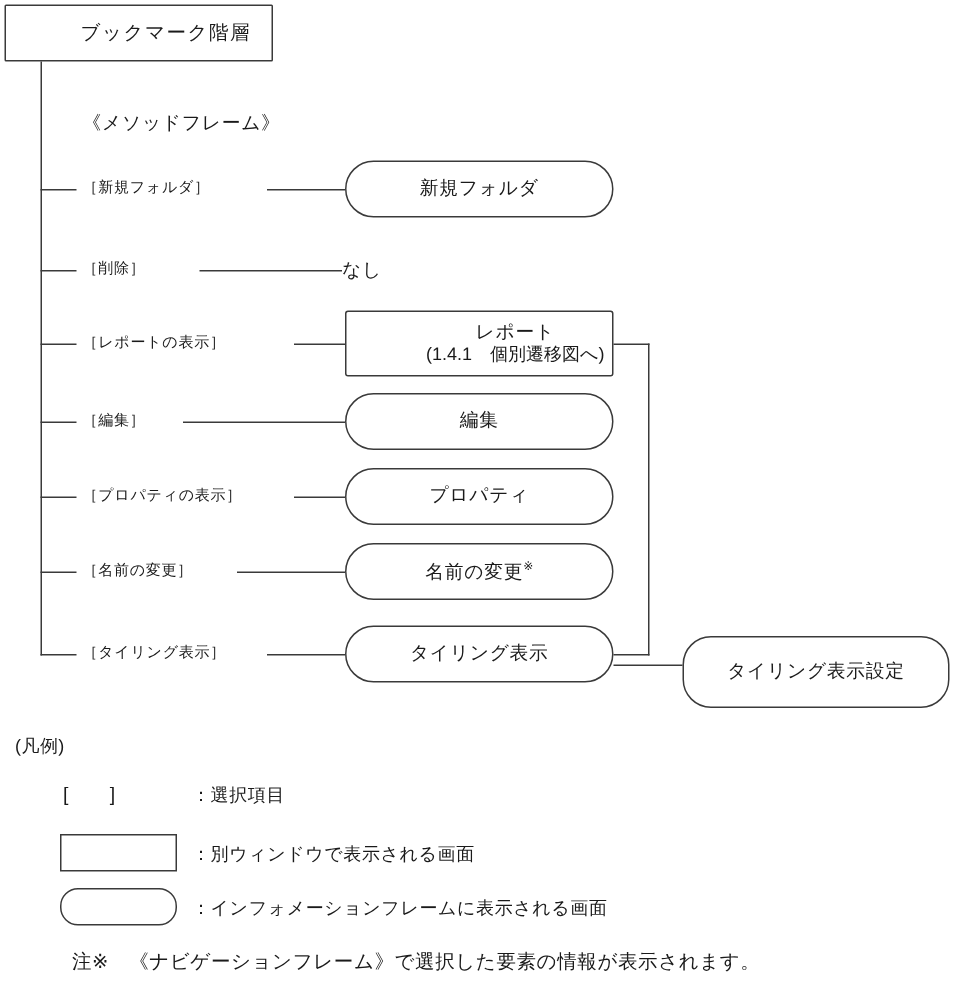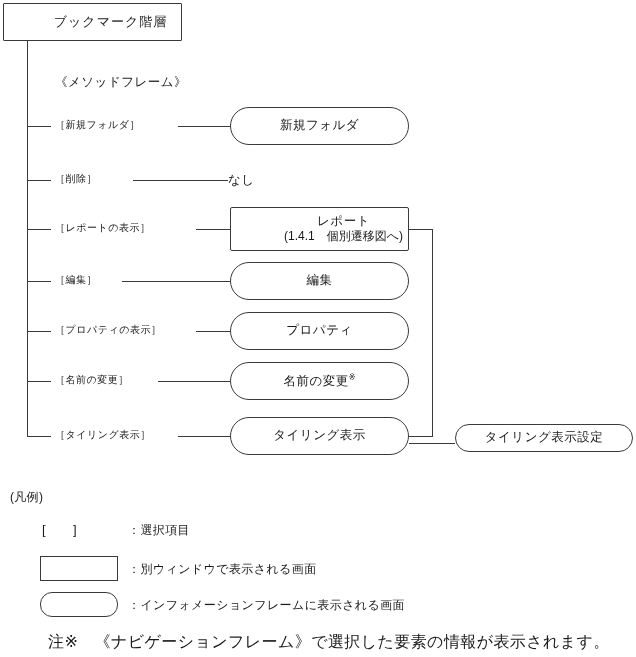--- a/index.html
+++ b/index.html
@@ -35,21 +35,21 @@
   .txt.lbl{font-size:10px;}
   .sup{font-size:8px;vertical-align:super;letter-spacing:0;}
 
   
   .legend-title{position:absolute;font-size:12px;letter-spacing:0.3px;}
   .legend-row-text{position:absolute;font-size:12px;letter-spacing:0.4px;white-space:nowrap;}
   .legend-shape{position:absolute;box-sizing:border-box;border:1px solid #3a3a3a;background:#fff;}
   .legend-shape.rect{border-radius:0;}
   .legend-shape.round{border-radius:12px;}
   .legend-bracket{position:absolute;font-size:13px;letter-spacing:0.5px;white-space:pre;}
-  .note{position:absolute;font-size:16px;letter-spacing:0.4px;white-space:pre;}
+  .note{position:absolute;font-size:13px;letter-spacing:0.4px;white-space:pre;}
 </style>
 </head>
 <body>
 
 <div class="diagram">
 
   <div class="box rect title-box" style="left:3px;top:3px;width:179px;height:38px;padding-left:36px;">
     <span>ブックマーク階層</span>
   </div>
 
@@ -103,21 +103,21 @@
   <div class="ln lh" style="left:178px;top:436px;width:52px;height:1px;"></div>
   <div class="box round node-box" style="left:230px;top:417px;width:179px;height:38px;align-items:center;">
     <span>タイリング表示</span>
   </div>
 
   <div class="ln lh" style="left:409px;top:229px;width:24px;height:1px;"></div>
   <div class="ln lv" style="left:432px;top:229px;width:1px;height:208px;"></div>
   <div class="ln lh" style="left:409px;top:436px;width:24px;height:1px;"></div>
 
   <div class="ln lh" style="left:409px;top:443px;width:46px;height:1px;"></div>
-  <div class="box round node-box" style="left:455px;top:424px;width:178px;height:28px;">
+  <div class="box round node-box" style="left:455px;top:424px;width:178px;height:48px;">
     <span>タイリング表示設定</span>
   </div>
 
 </div>
 
 <div class="legend">
 
   <div class="legend-title" style="left:10px;top:489px;">(凡例)</div>
 
   <div class="legend-bracket" style="left:42px;top:521px;">[　　]</div>

